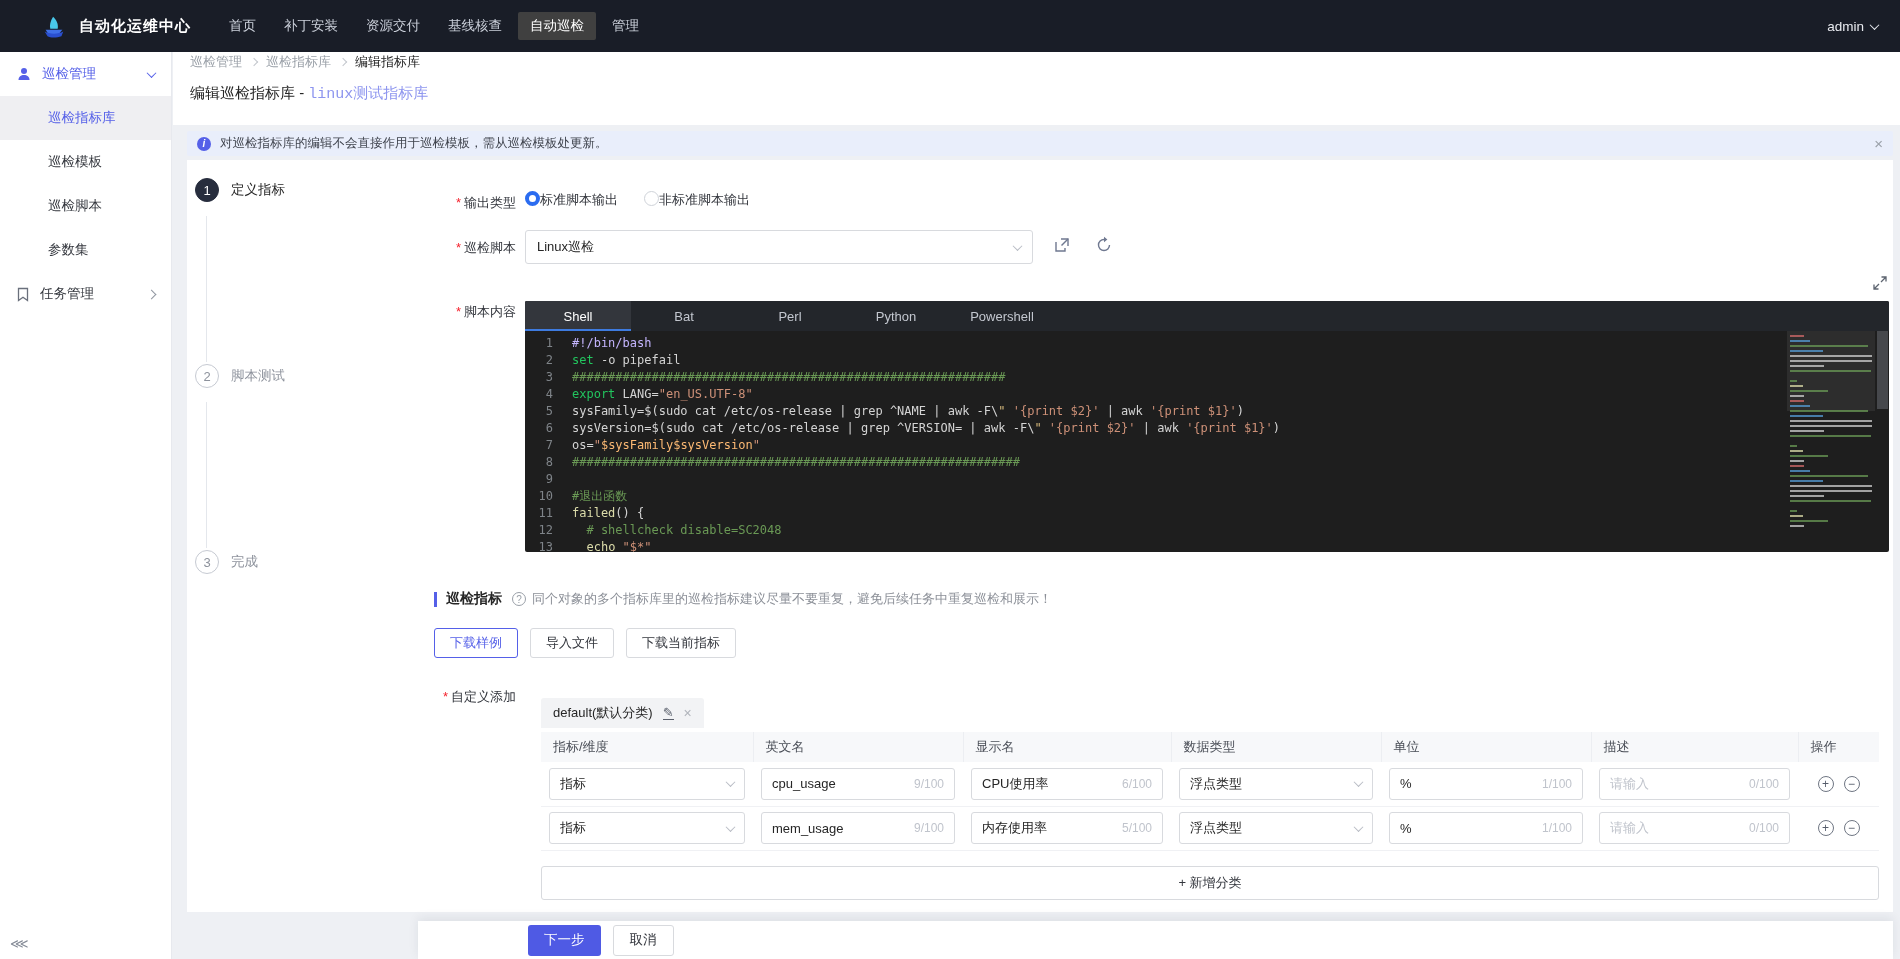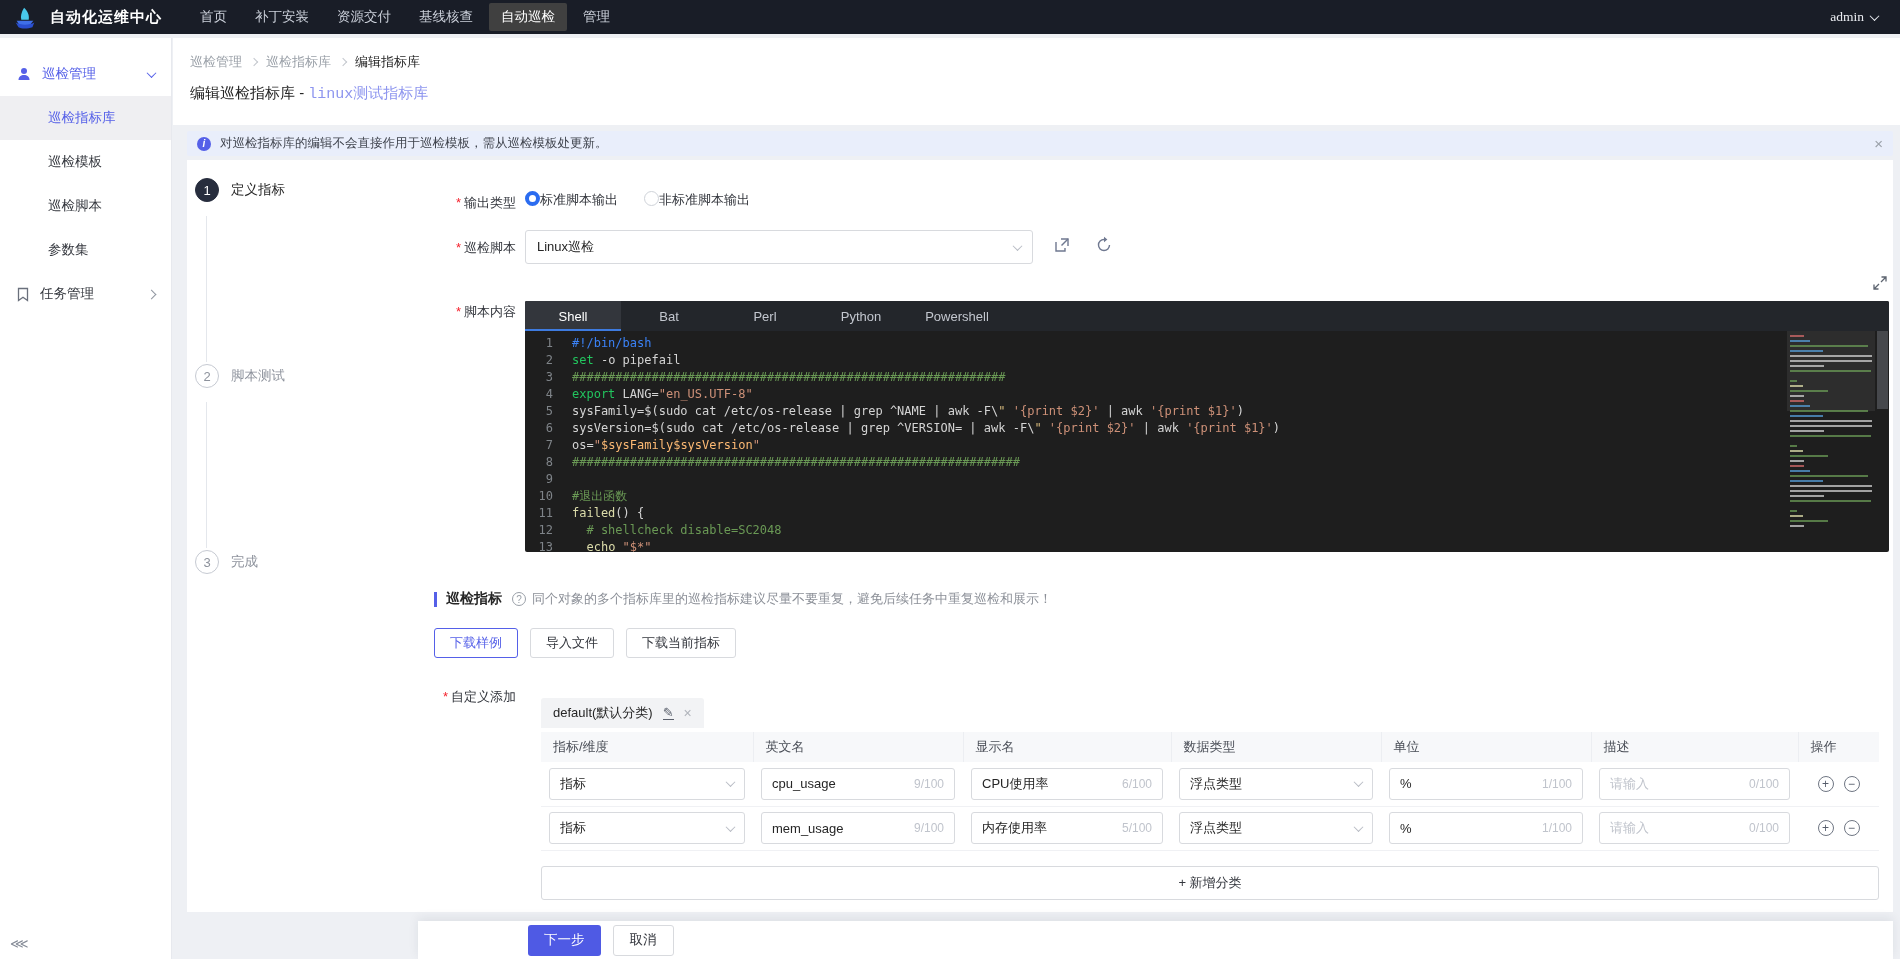--- a/index.html
+++ b/index.html
@@ -1,29 +1,29 @@
 <!DOCTYPE html>
 <html><head>
 <meta charset="utf-8">
 <style>
   * { margin:0; padding:0; box-sizing:border-box; }
   html,body { width:1900px; height:959px; overflow:hidden; background:#eef0f4;
     font-family:"Liberation Sans",sans-serif; }
   #app { position:relative; width:1900px; height:959px; }
 
   
-  .navbar { position:absolute; top:0; left:0; width:1900px; height:34px; background:#191d27;
-    display:flex; align-items:center; color:#ccd1db; z-index:30; }
+  .navbar { position:absolute; top:0; left:0; width:1900px; height:52px; background:#191d27;
+    display:flex; align-items:center; color:#ccd1db; z-index:30;padding-left:29px; }
   .logo { width:26px; height:26px; margin:0 12px; flex:0 0 auto; }
   .app-title { color:#fff; font-weight:bold; font-size:15px; letter-spacing:1px; margin-right:26px; }
   .nav-items { display:flex; gap:4px; font-size:13.5px; }
   .nav-item { padding:5px 12px; border-radius:2px; cursor:pointer; white-space:nowrap; }
   .nav-item.active { background:#404040; color:#fff; }
   .nav-user { margin-left:auto; margin-right:22px; display:flex; align-items:center; gap:7px;
-    font-size:13.5px; color:#e9ebf0; cursor:pointer;font-family:Liberation Serif, serif; }
+    font-size:13.5px; color:#e9ebf0; cursor:pointer; }
   .chev { display:inline-block; width:7px; height:7px; border-right:1.5px solid currentColor;
     border-bottom:1.5px solid currentColor; transform:rotate(45deg) translate(-1px,-1px); }
   .chev.right { transform:rotate(-45deg); }
 
   
   .sidebar { position:absolute; top:38px; left:0; bottom:0; width:172px; background:#fff;
     border-right:1px solid #e7e9ee; padding-top:14px; z-index:20; }
   .side-group { height:44px; display:flex; align-items:center; padding:0 16px; gap:10px;
     font-size:13.5px; cursor:pointer; }
   .side-group.brand { color:#5560e8; }
@@ -76,30 +76,30 @@
   .select .chev { color:#b8bcc4; margin-left:auto; }
   .script-select { position:absolute; left:338px; top:70px; width:508px; height:34px; }
   .sel-icons { position:absolute; left:866px; top:76px; display:flex; gap:24px; color:#6f7890; }
   .icon-btn { width:18px; height:18px; cursor:pointer; }
 
   
   .expand-icon { position:absolute; right:6px; top:116px; width:14px; height:14px; color:#5d6470; cursor:pointer; }
   .editor { position:absolute; left:338px; top:141px; width:1364px; height:251px; background:#1e1e1e;
     border-radius:2px; overflow:hidden; }
   .ed-tabs { height:30px; background:#23262b; display:flex; }
-  .ed-tab { width:96px; display:flex; align-items:center; justify-content:center; color:#c3c7cf;
+  .ed-tab { width:106px; display:flex; align-items:center; justify-content:center; color:#c3c7cf;
     font-size:13px; cursor:pointer; }
   .ed-tab.active { background:#33363c; color:#fff; box-shadow:inset 0 -2px 0 #3e7bdf; }
   .ed-body { position:relative; height:221px; display:flex; }
   .gutter { width:40px; padding:4px 12px 0 0; text-align:right; color:#7f8489;
     font:12px/17px "DejaVu Sans Mono",monospace; flex:0 0 auto; }
   .code { flex:1; padding:4px 110px 0 7px; font:12px/17px "DejaVu Sans Mono",monospace; color:#d4d4d4;
     white-space:pre; overflow:hidden; }
   .cl { height:17px; }
-  .tk-red{color:#3b82f6} .tk-kw{color:#22c55e} .tk-cm{color:#6a9955} .tk-st{color:#ce9178}
+  .tk-red{color:#c4b5fd} .tk-kw{color:#22c55e} .tk-cm{color:#6a9955} .tk-st{color:#ce9178}
   .tk-es{color:#d7ba7d} .tk-vr{color:#fdba74} .tk-fn{color:#dcdcaa} .tk-pl{color:#d4d4d4}
   .minimap { position:absolute; right:14px; top:0; width:88px; height:221px; padding:4px 3px; overflow:hidden; }
   .mm-bar { height:2px; margin-bottom:3px; opacity:.75; }
   .mm-view { position:absolute; left:0; right:0; top:0; height:80px; background:rgba(255,255,255,.07); }
   .ed-scrollbar { position:absolute; right:0; top:0; width:13px; height:221px; cursor:pointer; }
   .ed-slider { margin:0 1px; height:78px; background:rgba(120,125,132,.45); }
 
   
   .sec-head { position:absolute; left:247px; top:430px; display:flex; align-items:center; }
   .sec-bar { width:3px; height:15px; background:#5560e8; margin-right:9px; }

